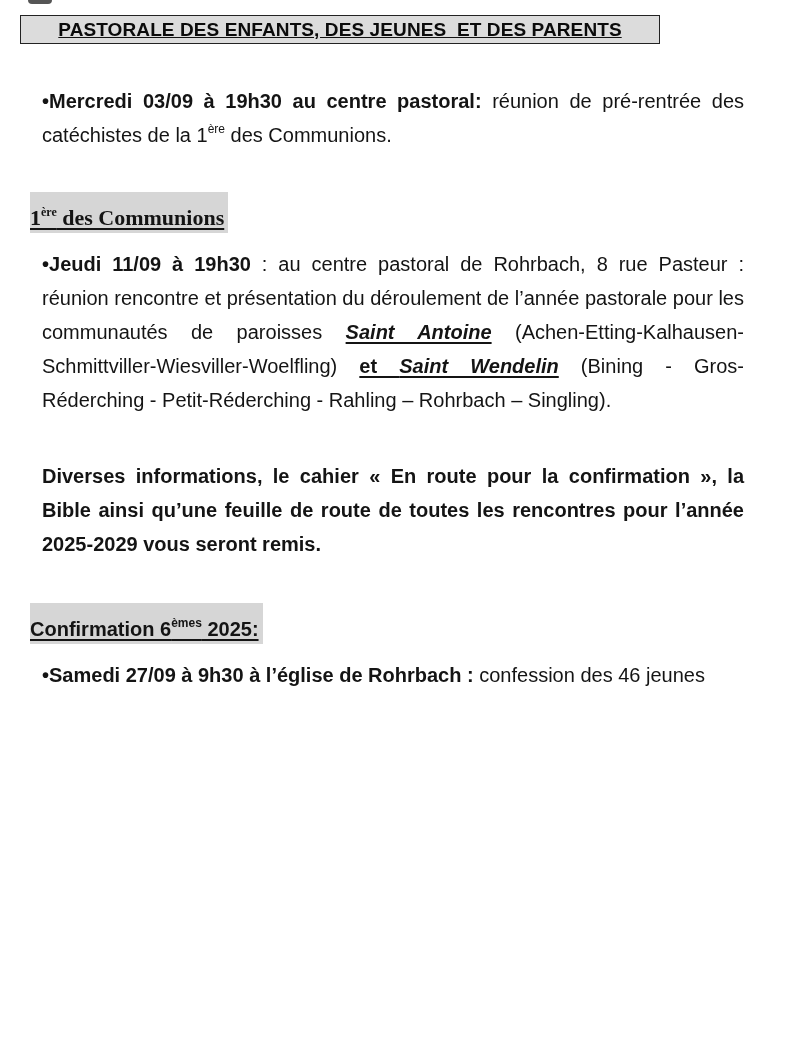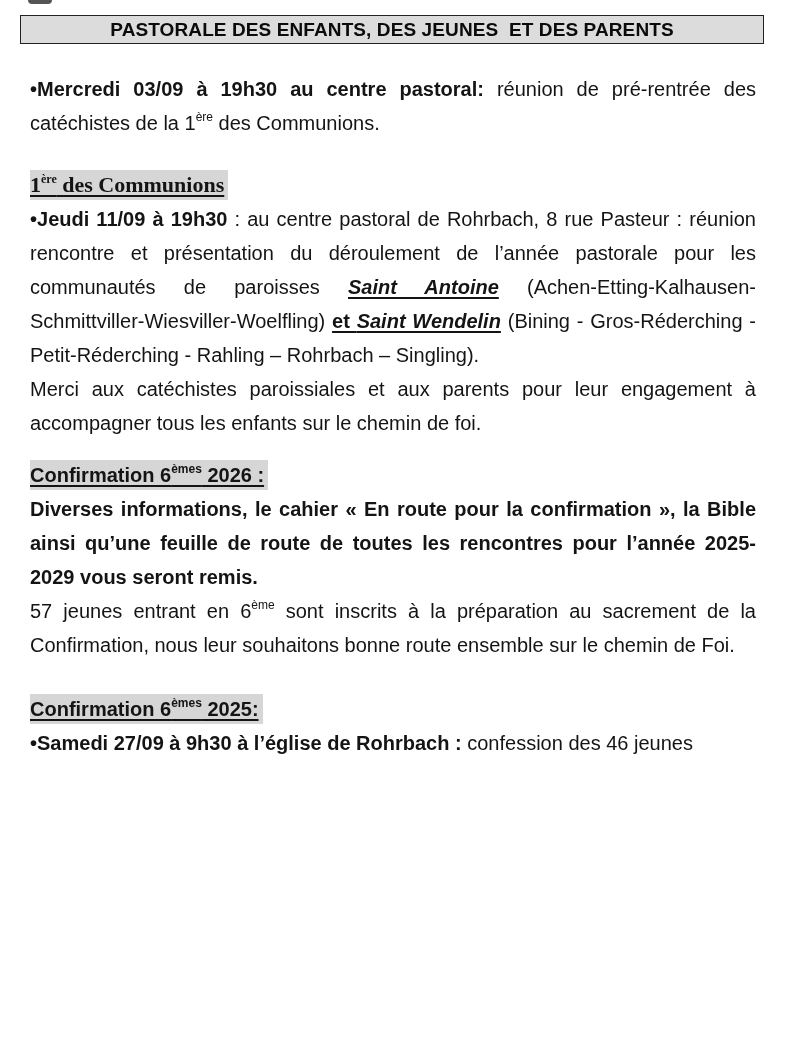--- a/index.html
+++ b/index.html
@@ -6,49 +6,49 @@
   body {
     width: 800px; height: 1049px; overflow: hidden; position: relative;
     font-family: "Liberation Sans", "DejaVu Sans", sans-serif;
     color: #111111;
   }
   .corner-mark {
     position: absolute; left: 28px; top: -6px; width: 24px; height: 10px;
     background: #555555; border-radius: 4px;
   }
   .title-box {
-    position: absolute; left: 20px; top: 15px; width: 744px; height: 29px;
+    position: absolute; left: 20px; top: 15px; width: 640px; height: 29px;
     box-sizing: border-box;
     border: 1.5px solid #222222;
     background: #dcdcdc;
-    display: flex; align-items: center; justify-content: center;
+    display: flex; align-items: center; justify-content: center; text-decoration: underline;
   }
   .title-box span {
     font-family: "Liberation Sans", sans-serif; font-weight: bold;
     font-size: 19px; letter-spacing: 0.1px; color: #0b0b0b;
     white-space: pre;
   }
   .content {
     position: absolute; left: 30px; top: 72px; width: 726px;
     font-family: "Liberation Sans", "DejaVu Sans", sans-serif;
     font-size: 20px; line-height: 34px; color: #141414;
   }
-  .content p { margin: 0; text-align: justify; }
+  .content p { margin: 12px; text-align: justify; }
   .content .last-line { text-align-last: left; }
   .b { font-weight: bold; }
   .bi { font-weight: bold; font-style: italic; }
   .u { text-decoration: underline; text-underline-offset: 3px; }
   sup { font-size: 12px; line-height: 0; vertical-align: 9px; }
   .section-head {
     display: inline-block;
     background: #d6d6d6;
     font-weight: bold;
     text-decoration: underline;
     text-underline-offset: 3px;
-    padding: 0 4px 0 0;
+    padding: 11px 4px 0 0;
     line-height: 30px;
   }
   .section-head.serif {
     font-family: "Liberation Serif", "DejaVu Serif", serif;
     font-size: 22px;
   }
   .gap-1 { height: 28px; }
   .gap-2 { height: 18px; }
   .gap-4 { height: 30px; }
 </style>
@@ -69,33 +69,26 @@
 
   <div class="gap-1"></div>
 
   <div>
     <div class="section-head serif">
       <span>1</span><sup>ère</sup><span> des Communions </span>
     </div>
     <p class="last-line">
       <span class="b">•</span><span class="b">Jeudi 11/09 à 19h30</span><span> : au centre pastoral de Rohrbach, 8 rue Pasteur : réunion rencontre et présentation du déroulement de l’année pastorale pour les communautés de paroisses </span><span class="bi u">Saint Antoine</span><span> (Achen-Etting-Kalhausen-Schmittviller-Wiesviller-Woelfling) </span><span class="b u">et </span><span class="bi u">Saint Wendelin</span><span> (Bining - Gros-Réderching - Petit-Réderching - Rahling – Rohrbach – Singling).</span>
     </p>
-    <p class="last-line">Merci aux catéchistes paroissiales et aux parents pour leur engagement à accompagner tous les enfants sur le chemin de foi.</p>
   </div>
 
   <div class="gap-2"></div>
 
   <div>
-    <div class="section-head">
-      <span>Confirmation 6</span><sup>èmes</sup><span> 2026 :</span>
-    </div>
     <p class="b last-line">Diverses informations, le cahier « En route pour la confirmation », la Bible  ainsi qu’une feuille de route de toutes les rencontres pour l’année 2025-2029 vous  seront remis.</p>
-    <p class="last-line">
-      <span>57 jeunes entrant en 6</span><sup>ème</sup><span> sont inscrits à la préparation au sacrement de la Confirmation, nous leur souhaitons bonne route ensemble sur le chemin de Foi.</span>
-    </p>
   </div>
 
   <div class="gap-4"></div>
 
   <div>
     <div class="section-head">
       <span>Confirmation 6</span><sup>èmes</sup><span> 2025:</span>
     </div>
     <p class="last-line">
       <span class="b">•</span><span class="b">Samedi 27/09 à 9h30 à l’église de Rohrbach :</span><span> confession des 46 jeunes</span>

